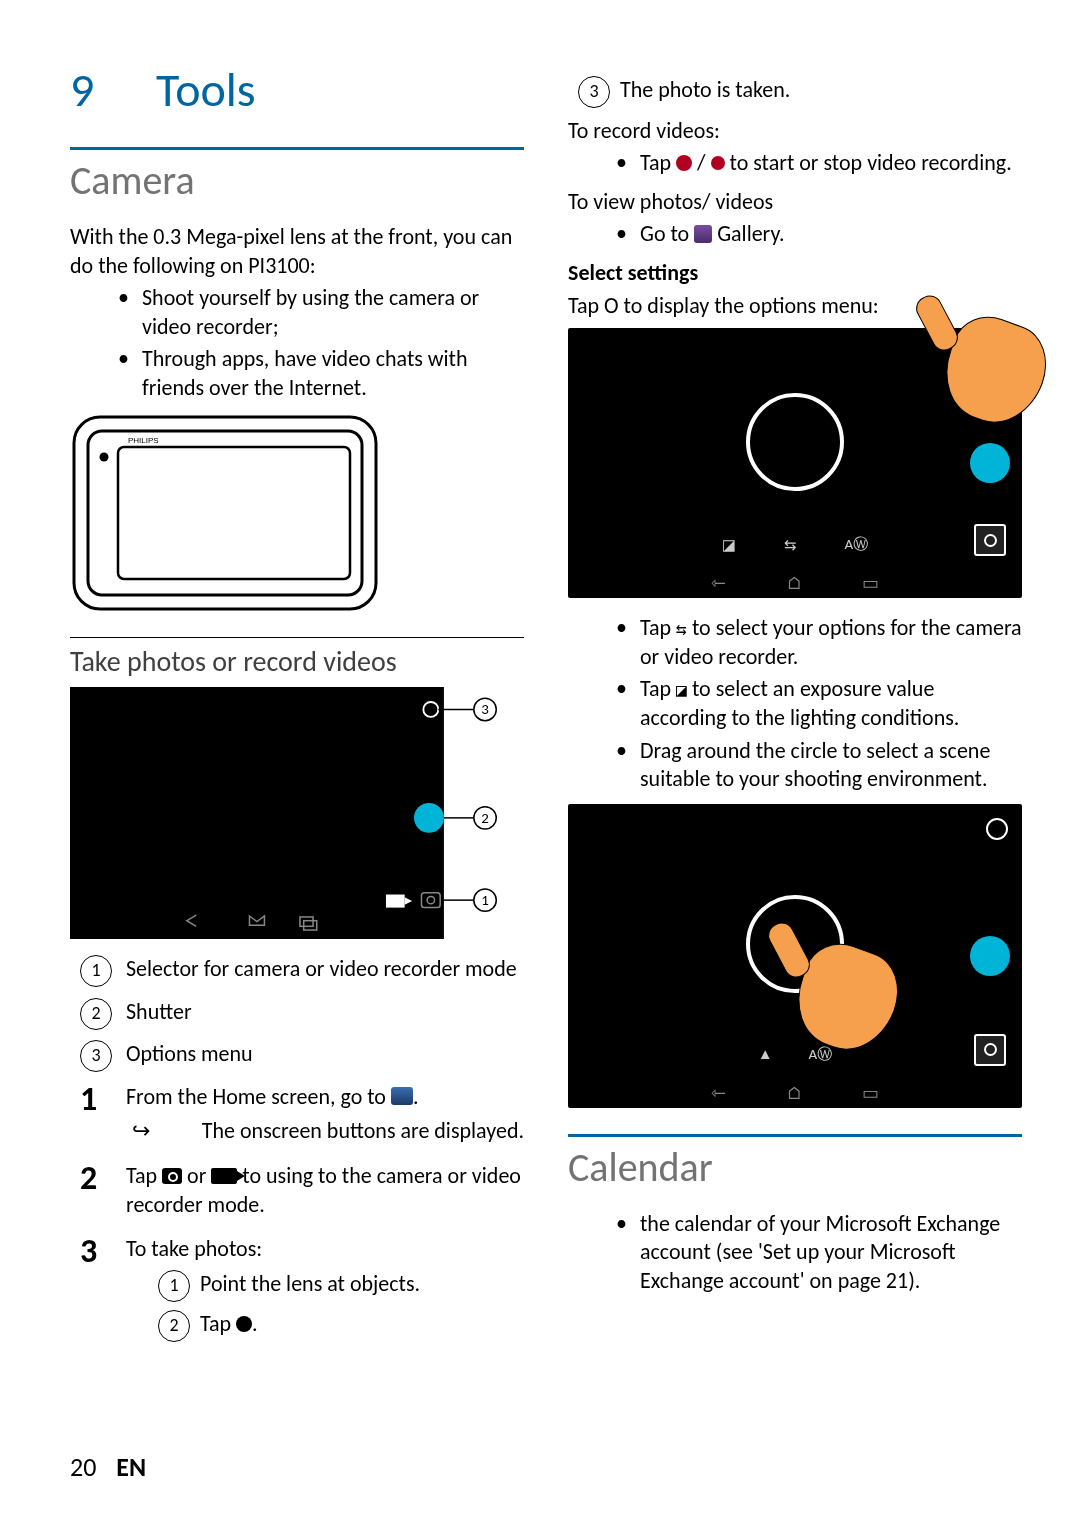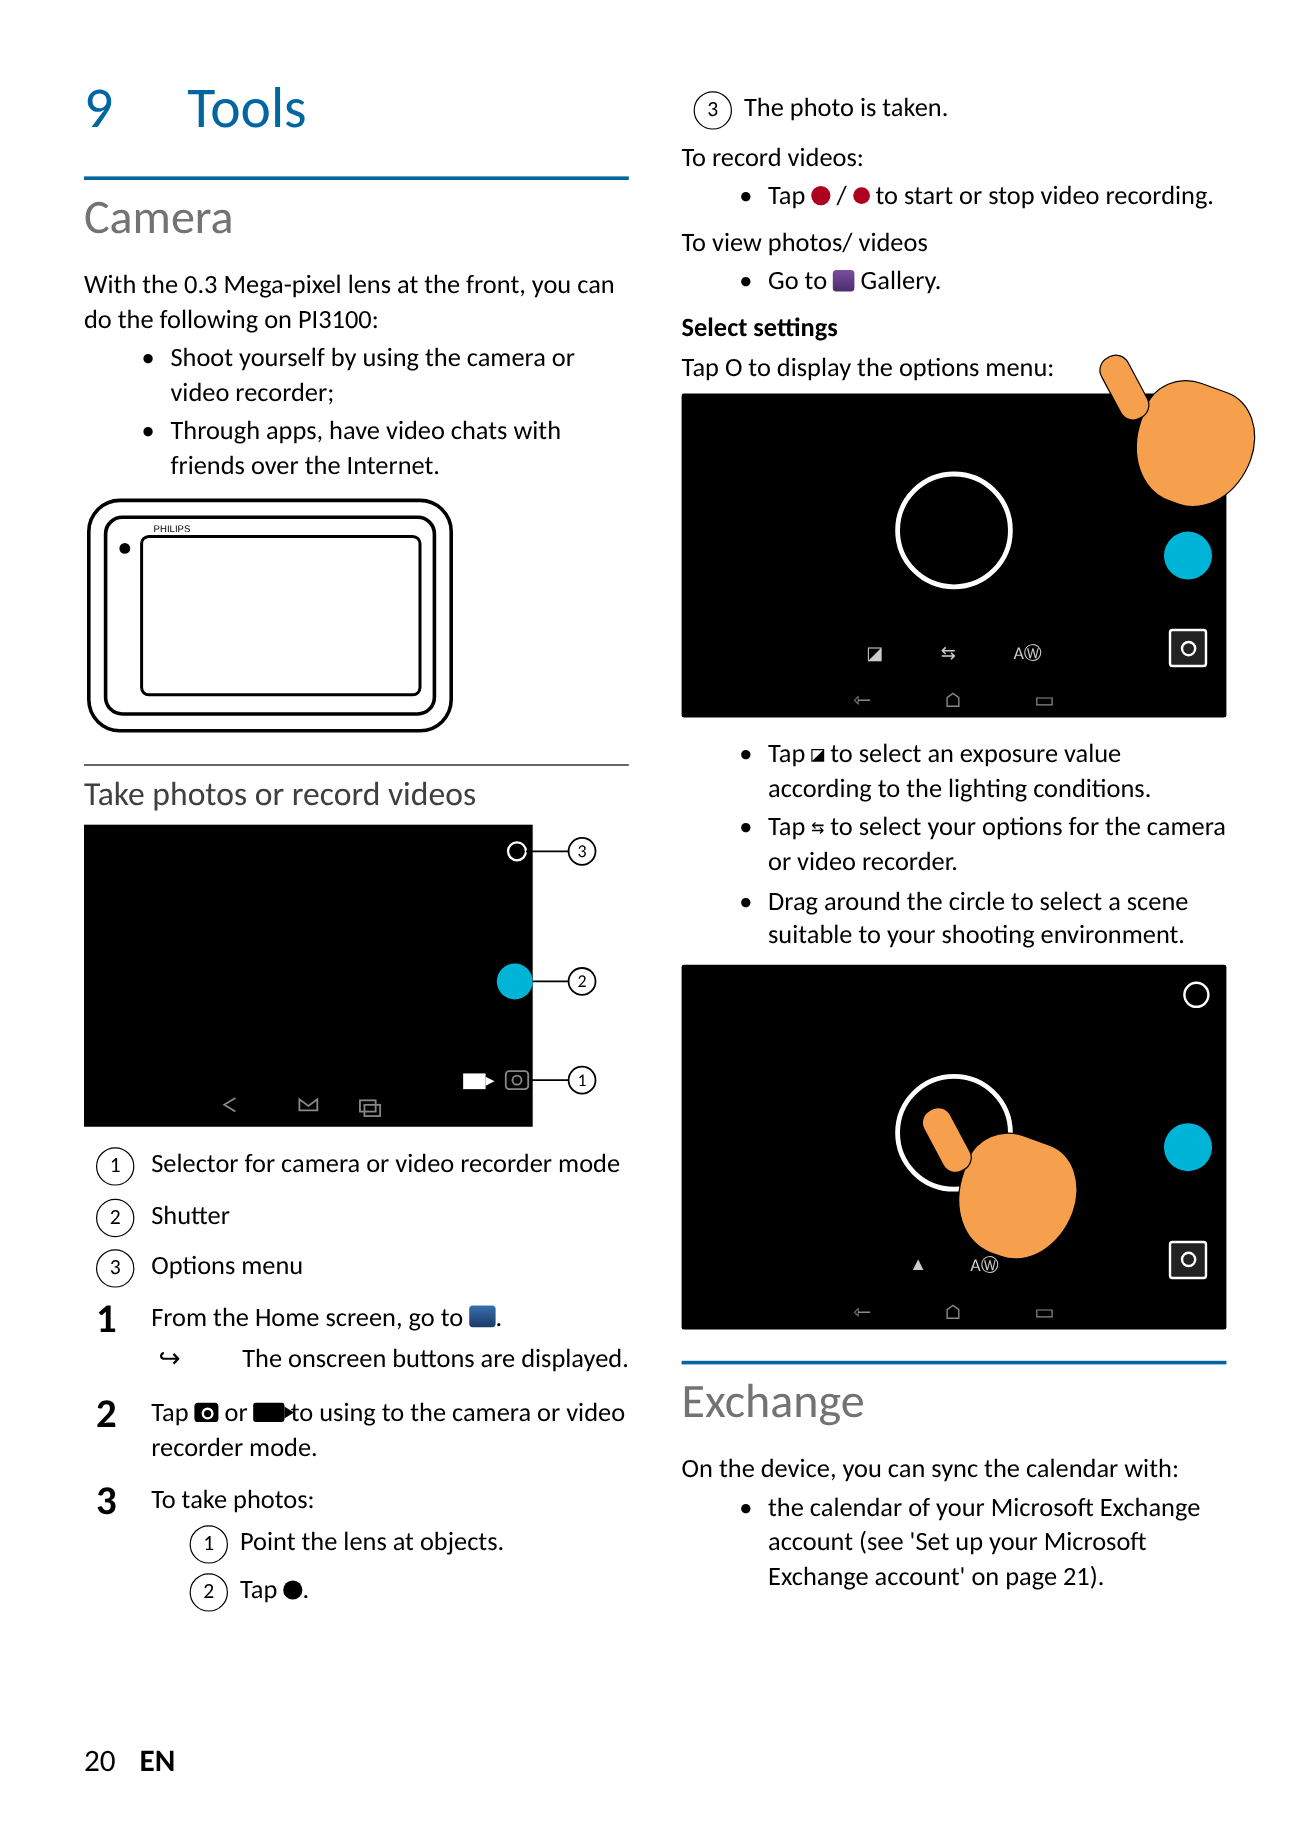--- a/index.html
+++ b/index.html
@@ -441,24 +441,24 @@
       </div>
       <div class="navbar">
           <span>⇽</span>
           <span>⌂</span>
           <span>▭</span>
         </div>
     </div>
 
     <ul class="bullets">
       <li>
+        <span>Tap </span><span class="ic-sliders">⇆</span><span> to select your options for the camera or video recorder.</span>
+      </li>
+      <li>
         <span>Tap </span><span class="ic-exposure">◪</span><span> to select an exposure value according to the lighting conditions.</span>
-      </li>
-      <li>
-        <span>Tap </span><span class="ic-sliders">⇆</span><span> to select your options for the camera or video recorder.</span>
       </li>
       <li>Drag around the circle to select a scene suitable to your shooting environment.</li>
     </ul>
 
     <div class="shot tall">
       <div class="shutter-ring" style="top:46%;"></div>
       <div class="ctrl-row" style="gap:36px;">
         <span>▲</span>
           <span>AⓌ</span>
       </div>
@@ -470,23 +470,22 @@
           <div class="finger"></div>
       </div>
       <div class="navbar">
           <span>⇽</span>
           <span>⌂</span>
           <span>▭</span>
         </div>
     </div>
 
     <div class="rule-thick" style="margin-top:26px;"></div>
-    <h2 class="section">Exchange</h2>
-
-    <p>On the device, you can sync the calendar with:</p>
+    <h2 class="section">Calendar</h2>
+
     <ul class="bullets">
       <li>the calendar of your Microsoft Exchange account (see 'Set up your Microsoft Exchange account' on page 21).</li>
     </ul>
 
   </div>
 
   <div class="pagefoot">
     <span class="pn">20</span>
     <span class="bold">EN</span>
   </div>

